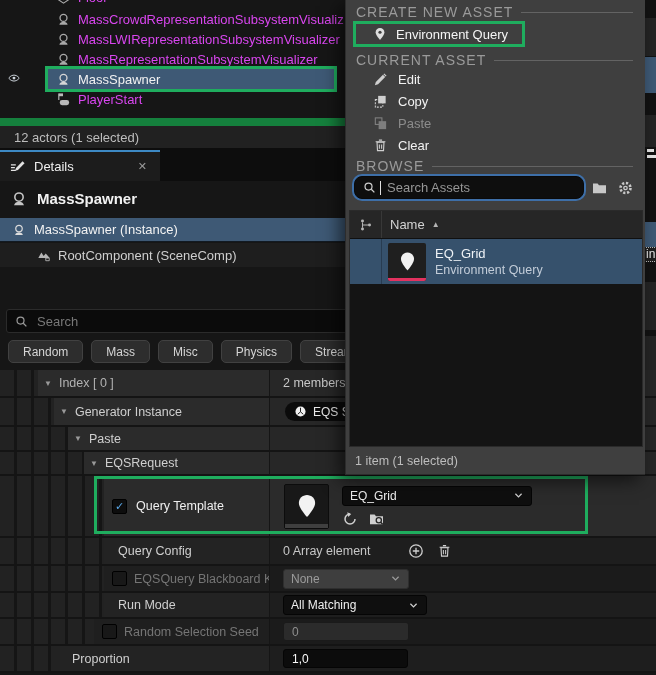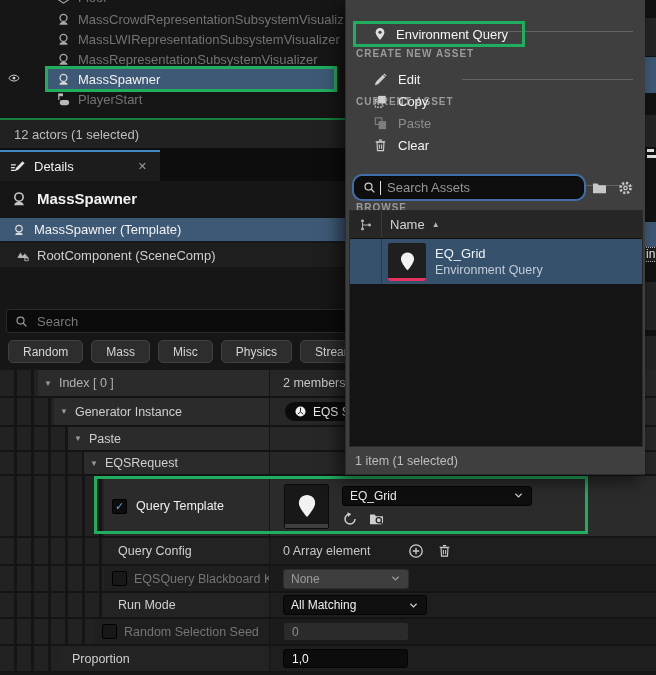--- a/index.html
+++ b/index.html
@@ -3,43 +3,43 @@
 <meta charset="utf-8">
 <style>
   html,body{margin:0;padding:0;background:#000;}
   *{box-sizing:border-box;font-family:"Liberation Sans","DejaVu Sans",sans-serif;}
   .stage{position:relative;width:656px;height:675px;background:#161616;overflow:hidden;color:#ccc;}
   svg.defs{position:absolute;width:0;height:0;}
   .icn{display:inline-block;vertical-align:middle;}
 
   
   .outliner{position:absolute;left:0;top:0;width:345px;height:118px;background:#161616;overflow:hidden;}
-  .o-row{position:absolute;left:0;width:347px;height:20px;display:flex;align-items:center;font-size:13px;color:#737373;white-space:nowrap;overflow:hidden;}
+  .o-row{position:absolute;left:0;width:347px;height:20px;display:flex;align-items:center;font-size:13px;color:#d946ef;white-space:nowrap;overflow:hidden;}
   .o-row .o-icn{margin-left:56px;margin-right:7px;width:15px;height:15px;color:#a9a9a9;flex:0 0 auto;}
   .o-row.sel{left:48px;width:286px;background:#3e5975;color:#f2f2f2;}
   .o-row.sel .o-icn{margin-left:8px;color:#d6d6d6;}
   .eye-btn{position:absolute;left:6px;top:72px;width:16px;height:13px;color:#cdd4db;}
-  .o-footer{position:absolute;left:0;top:118px;width:345px;height:30px;background:#212121;border-top:2px solid #15803d;display:flex;align-items:center;font-size:13px;color:#bdbdbd;padding-left:14px;}
+  .o-footer{position:absolute;left:0;top:118px;width:345px;height:30px;background:#212121;border-top:8px solid #15803d;display:flex;align-items:center;font-size:13px;color:#bdbdbd;padding-left:14px;}
 
   
   .gbox{position:absolute;border:3px solid #1fad5e;pointer-events:none;z-index:6;}
 
   
   .tabbar{position:absolute;left:0;top:148px;width:345px;height:33px;background:#0d0d0d;}
   .tab{position:absolute;left:0;top:150px;width:160px;height:31px;background:#1c1c1c;border-top:2px solid #3d89c4;display:flex;align-items:center;padding-left:10px;gap:9px;}
   .tab .t-icn{width:15px;height:15px;color:#e2e2e2;}
   .tab .t-label{font-size:13px;color:#efefef;}
   .tab .t-close{margin-left:auto;margin-right:13px;font-size:11px;color:#9a9a9a;}
   .dtitle{position:absolute;left:0;top:181px;width:345px;height:35px;background:#161616;display:flex;align-items:center;padding-left:10px;gap:9px;}
   .dtitle .d-icn{width:18px;height:18px;color:#c6c6c6;}
   .dtitle .d-label{font-size:15px;font-weight:600;color:#f2f2f2;}
   .inst-row{position:absolute;left:0;top:218px;width:345px;height:24px;background:#3e5975;display:flex;align-items:center;padding-left:12px;gap:8px;border-bottom:1px solid #121a22;}
   .inst-row .i-icn{width:14px;height:14px;color:#dcdcdc;}
   .inst-row .i-label{font-size:13px;color:#f2f2f2;}
-  .comp-row{position:absolute;left:0;top:243px;width:345px;height:24px;background:#1e1e1e;display:flex;align-items:center;padding-left:16px;gap:7px;}
+  .comp-row{position:absolute;left:0;top:243px;width:345px;height:24px;background:#1e1e1e;display:flex;align-items:center;padding-left:37px;gap:7px;}
   .comp-row .c-icn{width:14px;height:14px;color:#b5b5b5;}
   .comp-row .c-label{font-size:13px;color:#cfcfcf;}
 
   .dsearch{position:absolute;left:6px;top:309px;width:634px;height:24px;background:#0b0b0b;border:1px solid #2b2b2b;border-radius:3px;display:flex;align-items:center;padding:0 8px;gap:7px;}
   .dsearch .s-icn{width:13px;height:13px;color:#9a9a9a;flex:0 0 auto;}
   .dsearch input{flex:1;background:transparent;border:none;outline:none;color:#ddd;font-size:13px;}
   .dsearch input::placeholder{color:#787878;}
 
   .pills{position:absolute;left:8px;top:340px;display:flex;gap:8px;}
   .pill{height:23px;background:#2d2d2d;border:1px solid #414141;border-radius:5px;color:#d5d5d5;font-size:12px;display:flex;align-items:center;padding:0 14px;white-space:nowrap;}
@@ -66,21 +66,21 @@
   .combo .chev{width:11px;height:11px;color:#cfcfcf;margin-left:auto;}
   .combo.lt{background:#3e3e3e;border-color:#2e2e2e;color:#9b9b9b;}
   .tinput{height:19px;border-radius:3px;font-size:12px;display:flex;align-items:center;padding:0 8px;}
   .eqs-pill{display:flex;align-items:center;gap:6px;background:#0b0b0b;border-radius:10px;height:19px;padding:0 9px;margin-left:15px;font-size:12px;color:#e8e8e8;white-space:nowrap;}
   .thumb{background:#181818;border:1px solid #0c0c0c;border-radius:2px;display:flex;align-items:center;justify-content:center;position:relative;}
   .icon-btn{color:#cfcfcf;}
 
   
   .popup{position:absolute;left:345px;top:0;width:300px;height:475px;background:#3f3f3f;z-index:10;box-shadow:-6px 6px 16px rgba(0,0,0,.55);border-left:1px solid #2c2c2c;border-bottom:1px solid #2c2c2c;}
   .sec-h{position:absolute;left:0;width:100%;display:flex;align-items:center;gap:8px;padding:0 12px 0 10px;}
-  .sec-h .sh-t{font-size:10px;font-weight:bold;letter-spacing:1px;color:#9a9a9a;margin-top:44px;}
+  .sec-h .sh-t{font-size:14px;font-weight:normal;letter-spacing:1px;color:#9a9a9a;}
   .sec-h .sh-line{flex:1;height:1px;background:#636363;}
   .m-item{position:absolute;left:0;width:100%;height:22px;display:flex;align-items:center;padding-left:27px;gap:10px;}
   .m-item .m-icn{width:15px;height:15px;color:#cfcfcf;flex:0 0 auto;}
   .m-item .m-label{font-size:13px;color:#f2f2f2;}
   .m-item.disabled .m-icn{color:#7e7e7e;}
   .m-item.disabled .m-label{color:#8c8c8c;}
   .eq-item{position:absolute;left:7px;top:21px;width:172px;height:26px;border:3px solid #1fad5e;display:flex;align-items:center;padding-left:17px;gap:9px;}
   .eq-item .m-icn{width:14px;height:14px;color:#dedede;}
   .eq-item .m-label{font-size:13px;color:#f5f5f5;white-space:nowrap;}
   .a-search{position:absolute;left:8px;top:176px;width:230px;height:23px;background:#0e0e0e;border:1px solid #0a0a0a;border-radius:8px;box-shadow:0 0 0 2px #3e6fa8;display:flex;align-items:center;padding:0 8px;gap:4px;}
@@ -259,21 +259,21 @@
   <div class="dtitle">
     <svg class="d-icn">
         <use href="#i-actor"></use>
       </svg>
     <span class="d-label">MassSpawner</span>
   </div>
   <div class="inst-row">
     <svg class="i-icn">
         <use href="#i-actor"></use>
       </svg>
-    <span class="i-label">MassSpawner (Template)</span>
+    <span class="i-label">MassSpawner (Instance)</span>
   </div>
   <div class="comp-row">
     <svg class="c-icn">
         <use href="#i-scenecomp"></use>
       </svg>
     <span class="c-label">RootComponent (SceneComp)</span>
   </div>
 
   <div class="dsearch">
     <svg class="s-icn">

